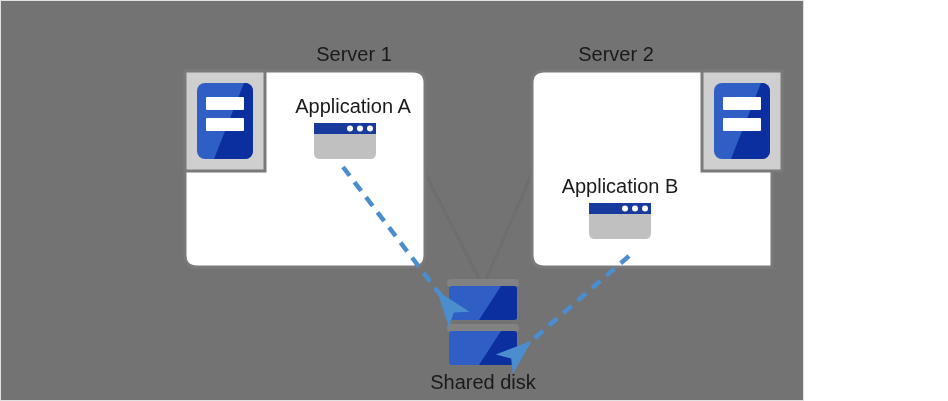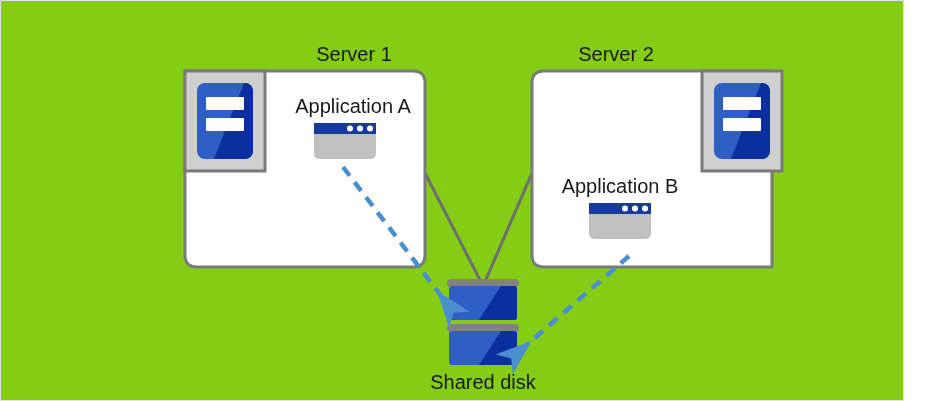--- a/index.html
+++ b/index.html
@@ -5,23 +5,23 @@
   html, body {
     margin: 0;
     padding: 0;
     background: #ffffff;
   }
   body {
     font-family: "Liberation Sans", sans-serif;
   }
   #canvas {
     position: relative;
-    width: 904px;
+    width: 804px;
     height: 401px;
-    background: #84cc16;
+    background: #737373;
     border: 1px solid #e2e2e2;
     box-sizing: border-box;
     overflow: hidden;
   }
   #diagram-svg {
     position: absolute;
     left: 0;
     top: 0;
     width: 948px;
     height: 401px;

